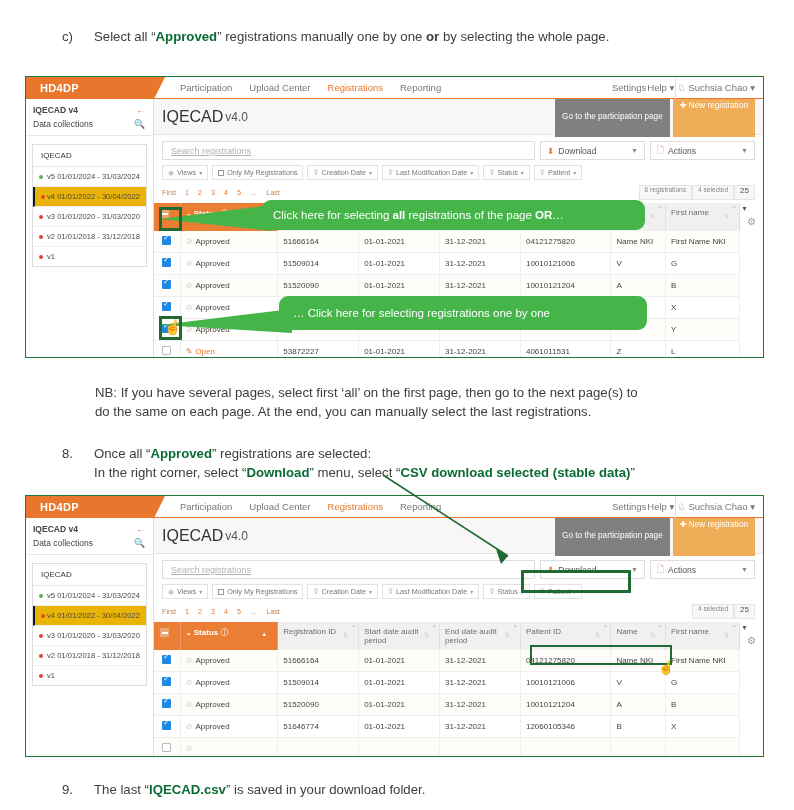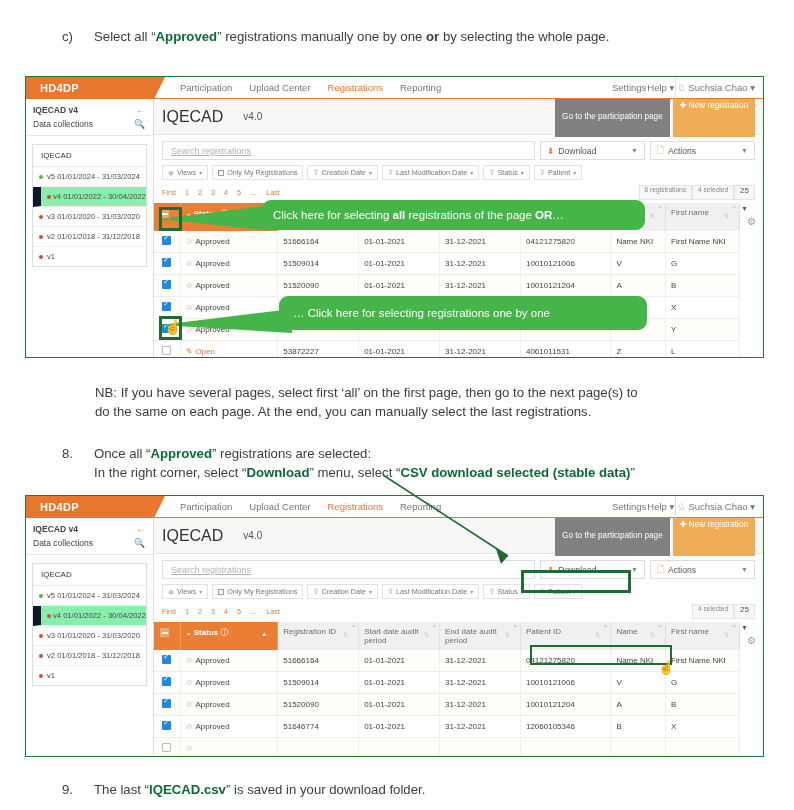--- a/index.html
+++ b/index.html
@@ -44,27 +44,27 @@
   .sidebar { width: 128px; background: #fff; border-right: 1px solid #ddd; flex: 0 0 128px; }
   .sb-head { padding: 5px 7px 2px 7px; font-size: 8.5px; font-weight: bold; color: #444; display: flex; justify-content: space-between; align-items: flex-end; }
   .sb-head .arrow { color: #e8762c; font-size: 10px; font-weight: bold; }
   .sb-sub { padding: 2px 7px 6px 7px; font-size: 8.5px; color: #444; display: flex; justify-content: space-between; align-items: center; border-bottom: 1px solid #e6e6e6;}
   .sb-sub .mag { color: #333; font-size: 9px; font-weight: bold;}
   .sb-card { margin: 8px 6px; border: 1px solid #ddd; background: #fff; }
   .sb-card-title { font-size: 8px; color: #333; padding: 6px 8px; border-bottom: 1px solid #e8e8e8; }
   .sb-item { font-size: 7.6px; color: #4a4a4a; padding: 5px 8px 5px 14px; position: relative; border-bottom: 1px solid #f1f1f1; white-space: nowrap; }
   .sb-item:last-child { border-bottom: none; }
   .sb-item .dot { position: absolute; left: 6px; top: 50%; transform: translateY(-50%); width: 4px; height: 4px; border-radius: 50%; }
-  .sb-item.sel { background: #86efac; border-left: 8px solid #0f172a; padding-left: 12px; }
+  .sb-item.sel { background: #eab308; border-left: 2px solid #0f172a; padding-left: 12px; }
 
   
   .main { flex: 1; background: #fff; position: relative; overflow: hidden; }
   .main-head { height: 36px; background: #f7f7f7; border-bottom: 1px solid #e3e3e3; display: flex; align-items: center; padding: 0 8px; }
   .app-title { font-size: 16px; color: #333; font-weight: normal; }
-  .app-ver { font-size: 10px; color: #555; margin-left: 20px; }
+  .app-ver { font-size: 12px; color: #555; margin-left: 2px; }
   .head-btns { margin-left: auto; display: flex; gap: 3px; }
   .btn-grey { background: #808080; color: #fff; font-size: 8.2px; padding: 16px 7px; white-space: nowrap; }
   .btn-orange { background: #f0ad57; color: #fff; font-size: 8.2px; padding: 4px 7px; white-space: nowrap; }
 
   .toolbar { padding: 6px 8px 0 8px; }
   .trow1 { display: flex; gap: 5px; }
   .search { flex: 1; border: 1px solid #ddd; height: 19px; font-size: 9px; color: #b2b2b2; display: flex; align-items: center; padding: 0 8px; text-decoration: underline; }
   .dd { border: 1px solid #ddd; height: 19px; width: 105px; font-size: 8.6px; color: #555; display: flex; align-items: center; padding: 0 6px; gap: 4px; }
   .dd .caret { margin-left: auto; font-size: 7px; color: #888; }
   .trow2 { display: flex; gap: 4px; margin-top: 5px; align-items: center; }

